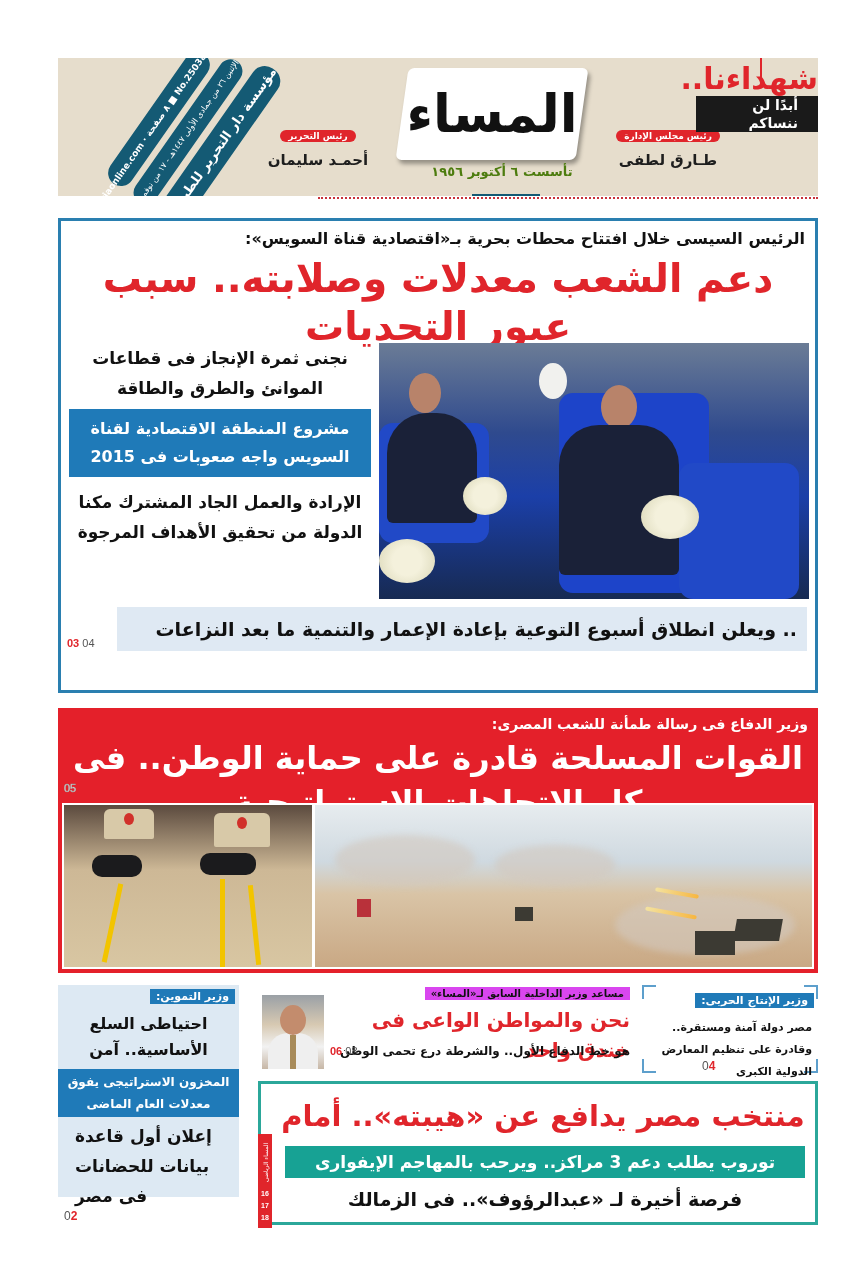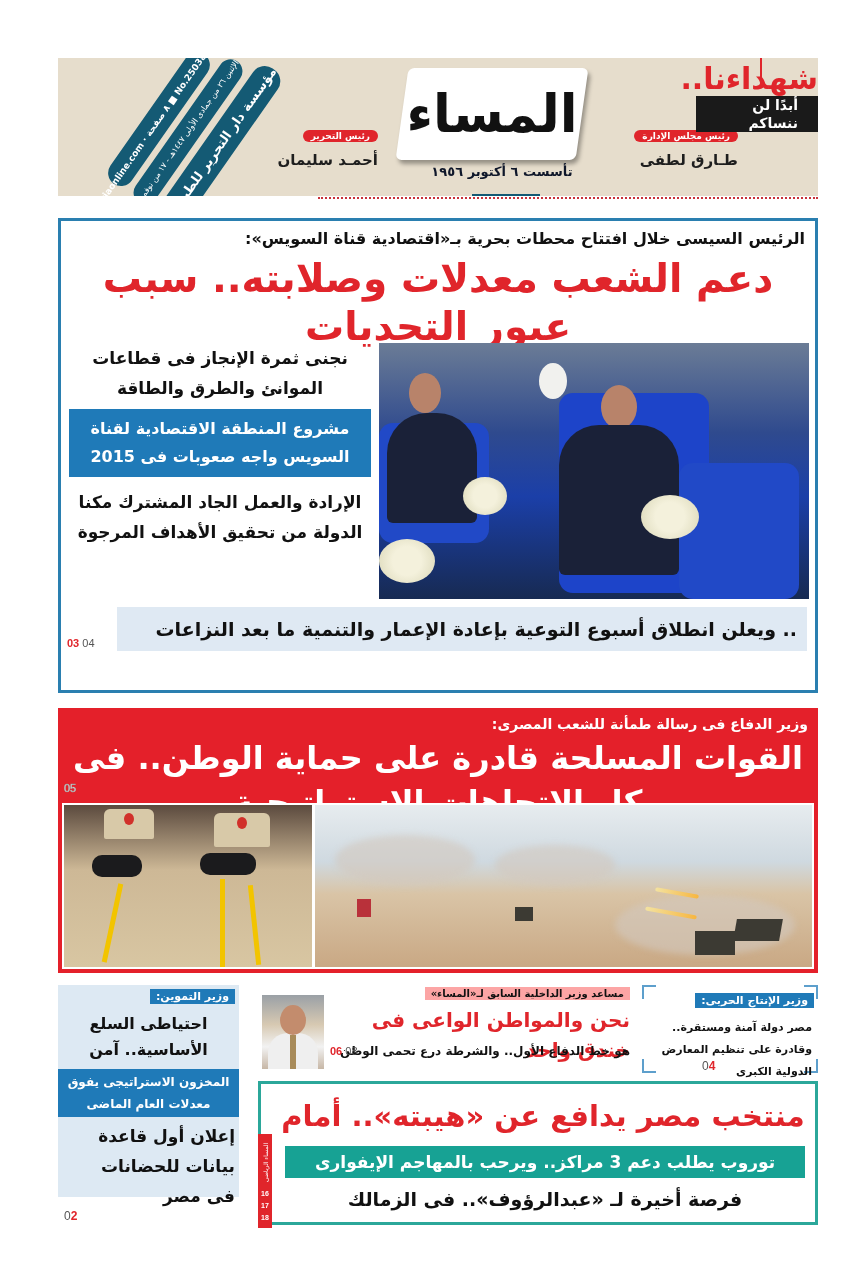--- a/index.html
+++ b/index.html
@@ -8,30 +8,30 @@
 
   .page { position: absolute; left: 58px; top: 58px; width: 760px; height: 1168px; }
 
   
   .masthead { position: absolute; left: 0; top: 0; width: 760px; height: 138px; background: #e6ddcc; overflow: hidden; }
   .strip { position: absolute; background: #145a74; color: #fff; transform: rotate(-55deg); transform-origin: center; border-radius: 14px; text-align: center; white-space: nowrap; font-weight: bold; }
   .strip.s1 { left: 22px; top: 48px; width: 158px; height: 26px; font-size: 9px; line-height: 26px; }
   .strip.s2 { left: 44px; top: 62px; width: 172px; height: 24px; font-size: 8px; line-height: 24px; font-weight: normal; }
   .strip.s3 { left: 66px; top: 74px; width: 190px; height: 30px; font-size: 13px; line-height: 30px; }
 
-  .editor { position: absolute; text-align: right; }
+  .editor { position: absolute; text-align: center; }
   .editor .role { display: inline-block; background: #e0252b; color: #fff; font-size: 9px; font-weight: bold; border-radius: 6px; padding: 1px 8px; }
   .editor .name { font-family: "DejaVu Sans", sans-serif; font-size: 15px; font-weight: bold; color: #1e1e1e; margin-top: 8px; }
   .editor.left { left: 200px; top: 66px; width: 120px; }
   .editor.right { left: 540px; top: 66px; width: 140px; }
 
   .logo { position: absolute; left: 344px; top: 10px; width: 180px; height: 92px; }
   .logo .box { position: absolute; inset: 0; background: #ffffff; border-radius: 6px; box-shadow: 3px 4px 4px rgba(0,0,0,0.35); transform: skewX(-8deg); }
   .logo .word { position: absolute; inset: 0; display: flex; align-items: center; justify-content: center; font-family: "DejaVu Sans", sans-serif; font-size: 52px; font-weight: 900; color: #111; letter-spacing: -2px; }
-  .founded { position: absolute; left: 364px; top: 106px; width: 160px; text-align: center; color: #0f172a; font-size: 13px; font-weight: bold; }
+  .founded { position: absolute; left: 364px; top: 106px; width: 160px; text-align: center; color: #4d7c0f; font-size: 13px; font-weight: bold; }
   .year-tag { position: absolute; left: 414px; top: 136px; width: 68px; height: 10px; background: #145a74; color: #fff; font-size: 5px; text-align: center; line-height: 10px; }
 
   .martyrs { position: absolute; left: 636px; top: 0; width: 124px; }
   .martyrs .big { color: #e0252b; font-size: 30px; font-weight: 900; text-align: right; line-height: 34px; padding-top: 4px; }
   .martyrs .sub { background: #1a1a1a; color: #fff; font-size: 14px; font-weight: bold; text-align: right; padding: 0 20px; line-height: 18px; position: absolute; top: 38px; left: 2px; right: 0; }
   .martyrs .redline { position: absolute; top: 0; right: 56px; width: 2px; height: 30px; background: #e0252b; }
 
   
   .lead { position: absolute; left: 0; top: 160px; width: 760px; height: 475px; border: 3px solid #2a7fb0; background: #fff; }
   .lead .kicker { position: absolute; right: 10px; top: 8px; font-size: 16px; font-weight: bold; color: #111; }
@@ -65,25 +65,25 @@
   .cap .badge { position: absolute; left: 50%; top: 4px; width: 10px; height: 12px; margin-left: -5px; background: #d1302a; border-radius: 50%; }
   .rocket { position: absolute; height: 4px; background: linear-gradient(90deg, #f3e2a0, #f7b640); border-radius: 2px; transform: rotate(10deg); }
   .vehicle { position: absolute; background: #3c3a33; }
   .dust { position: absolute; background: rgba(210,200,190,0.6); border-radius: 50%; filter: blur(3px); }
 
   
   .supply { position: absolute; left: 0; top: 927px; width: 181px; height: 212px; background: #dde9f3; }
   .supply .tag { position: absolute; right: 4px; top: 4px; background: #1f7ab8; color: #fff; font-size: 11px; font-weight: bold; padding: 1px 6px; }
   .supply .h { position: absolute; right: 4px; left: 4px; top: 26px; font-size: 16px; font-weight: 900; color: #111; text-align: center; line-height: 26px; }
   .supply .blue { position: absolute; right: 0; left: 0; top: 84px; background: #1f7ab8; color: #fff; font-size: 12px; font-weight: bold; text-align: center; line-height: 22px; padding: 2px 4px; }
-  .supply .h2 { position: absolute; right: 4px; left: 17px; top: 136px; font-size: 17px; font-weight: 900; color: #111; text-align: right; line-height: 30px; }
+  .supply .h2 { position: absolute; right: 4px; left: 17px; top: 136px; font-size: 17px; font-weight: 900; color: #111; text-align: left; line-height: 30px; }
   .supply .pg { left: 6px; top: 224px; font-size: 12px; }
 
   .interview { position: absolute; left: 200px; top: 927px; width: 380px; height: 92px; }
-  .interview .tag { position: absolute; right: 8px; top: 2px; background: #fca5a5; color: #111; font-size: 10px; font-weight: bold; padding: 1px 6px; }
+  .interview .tag { position: absolute; right: 8px; top: 2px; background: #d946ef; color: #111; font-size: 10px; font-weight: bold; padding: 1px 6px; }
   .interview .photo { position: absolute; left: 4px; top: 10px; width: 62px; height: 74px; background: linear-gradient(180deg, #9aa0a6 0%, #d7c9b2 40%, #f2f2f2 70%, #c7b7a6 100%); overflow: hidden; }
   .interview .photo .face { position: absolute; left: 18px; top: 10px; width: 26px; height: 30px; background: #c38c6d; border-radius: 50%; }
   .interview .photo .body { position: absolute; left: 6px; top: 38px; width: 50px; height: 40px; background: #efefef; border-radius: 20px 20px 0 0; }
   .interview .photo .tie { position: absolute; left: 28px; top: 40px; width: 6px; height: 34px; background: #a88b5a; }
   .interview .h { position: absolute; right: 8px; left: 72px; top: 20px; font-size: 20px; font-weight: 900; color: #e0252b; text-align: right; line-height: 30px; }
   .interview .sub { position: absolute; right: 8px; left: 72px; top: 56px; font-size: 12px; font-weight: bold; color: #111; text-align: right; line-height: 20px; }
   .interview .pg { left: 72px; top: 60px; font-size: 11px; }
 
   .military { position: absolute; left: 584px; top: 927px; width: 176px; height: 92px; }
   .military .corner { position: absolute; width: 14px; height: 14px; border-color: #5d9fcc; border-style: solid; }

